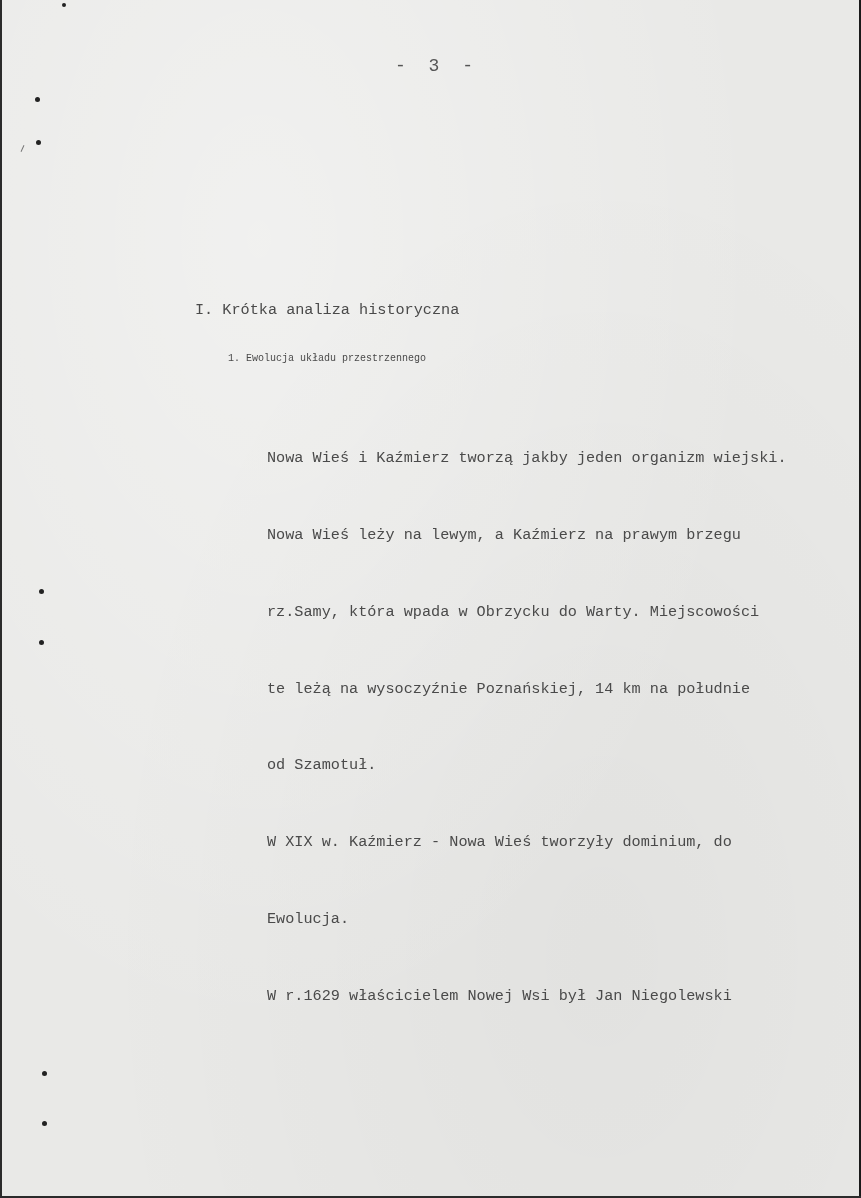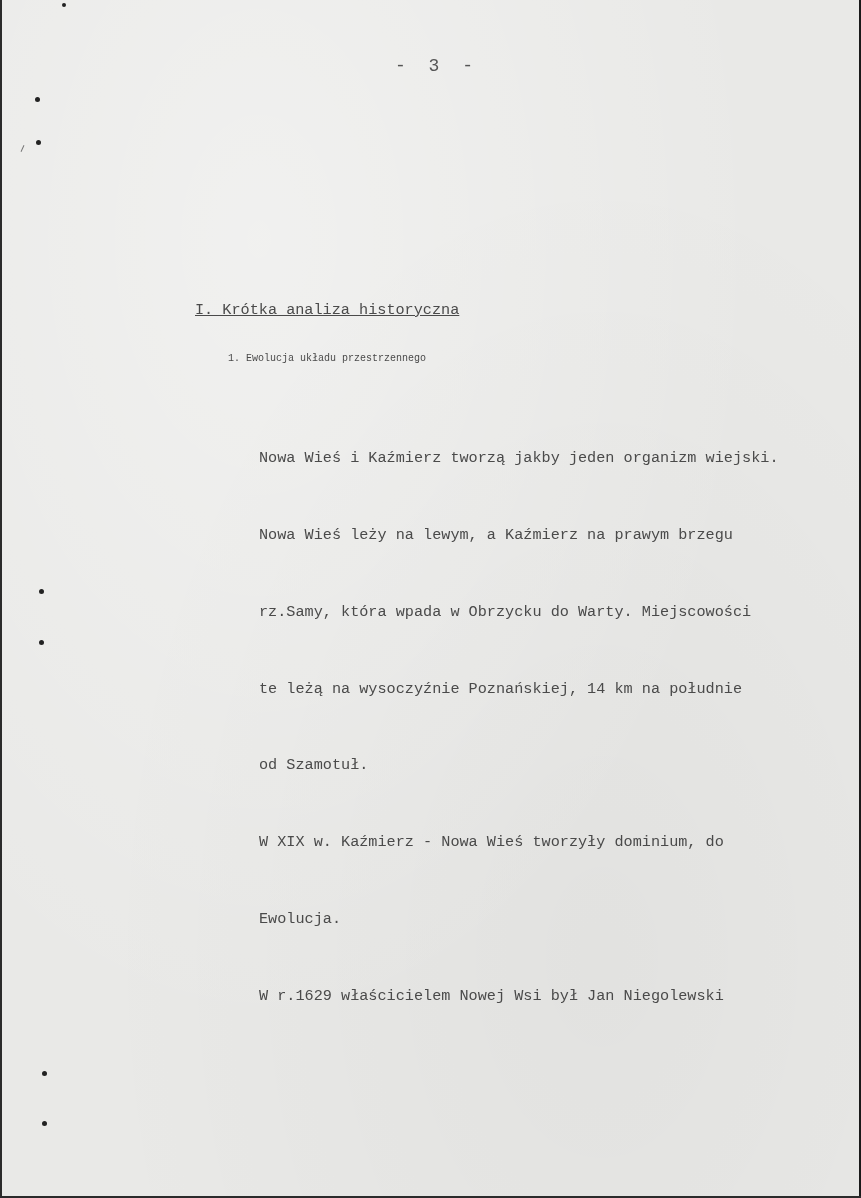--- a/index.html
+++ b/index.html
@@ -38,36 +38,36 @@
     .text {
       font-family: "Liberation Mono", "DejaVu Sans Mono", monospace;
       color: #4a4a4a;
       white-space: pre;
       position: absolute;
     }
     .section-heading {
       left: 193px;
       top: 301px;
       font-size: 15.2px;
-      text-decoration: underline;
     }
     .subsection-heading {
       left: 226px;
       top: 353px;
       font-size: 10px;
     }
     .body-lines {
       left: 257px;
       top: 395px;
       font-size: 15.2px;
       line-height: 25.6px;
     }
     .body-line {
       display: block;
       height: 25.6px;
+      margin-left: 8px;
     }
     .punch {
       position: absolute;
       width: 5px;
       height: 5px;
       background: #222;
       border-radius: 50%;
     }
     .stray {
       position: absolute;

